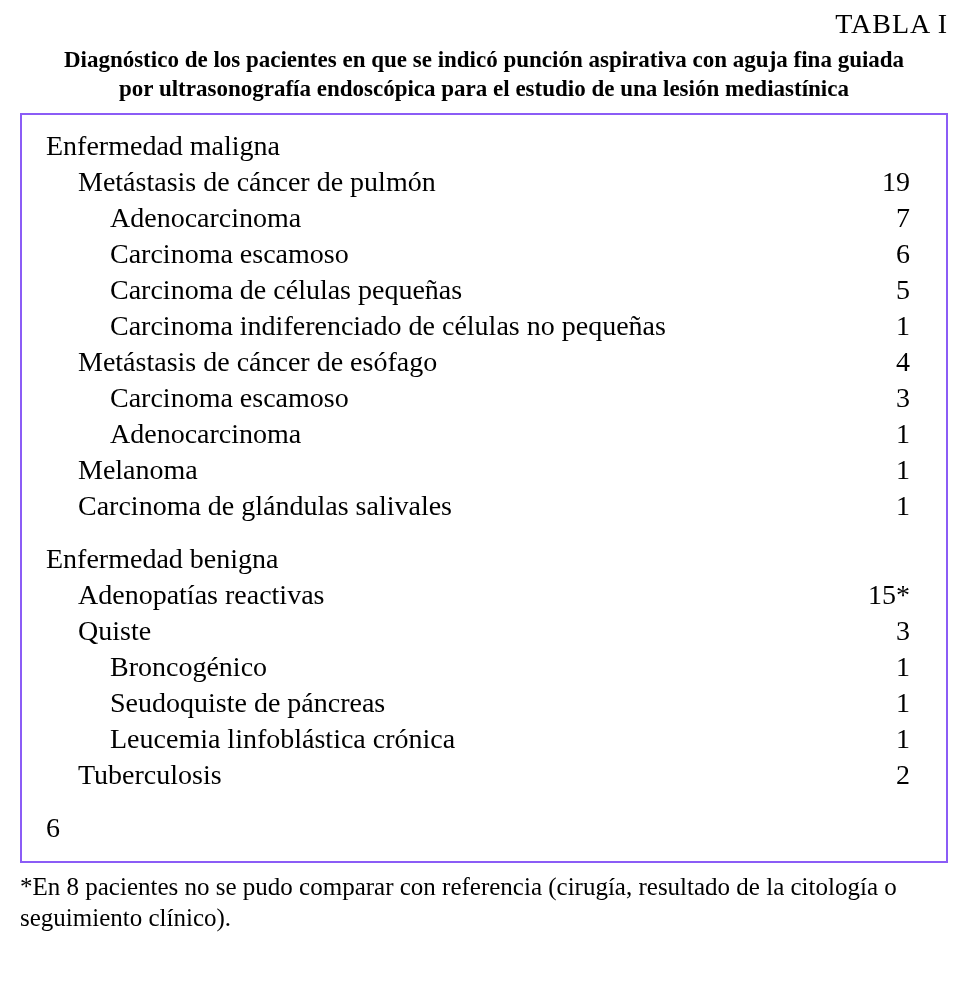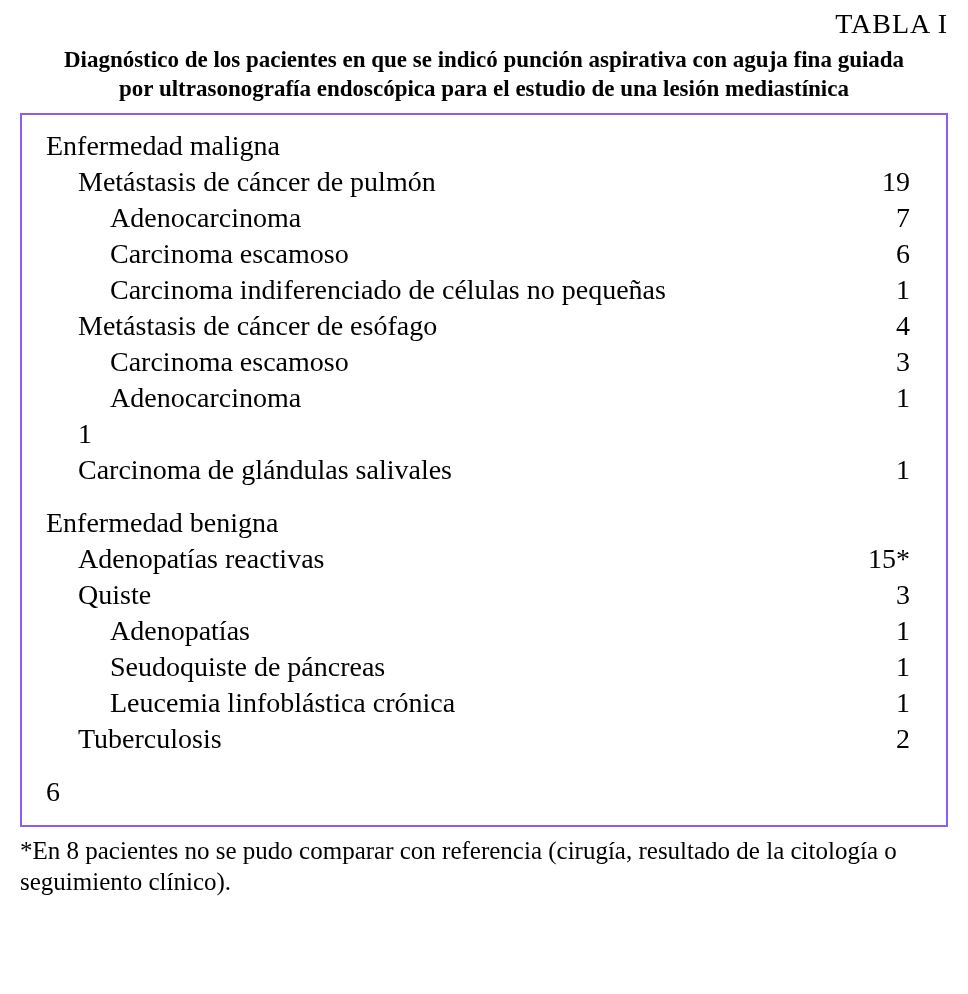--- a/index.html
+++ b/index.html
@@ -76,20 +76,24 @@
     <div class="row i2">
       <span class="row-label">Adenocarcinoma</span>
       <span class="row-value">7</span>
     </div>
 
     <div class="row i2">
       <span class="row-label">Carcinoma escamoso</span>
       <span class="row-value">6</span>
     </div>
 
+    <div class="row i2">
+      <span class="row-label">Carcinoma de células pequeñas</span>
+      <span class="row-value">5</span>
+    </div>
 
     <div class="row i2">
       <span class="row-label">Carcinoma indiferenciado de células no pequeñas</span>
       <span class="row-value">1</span>
     </div>
 
     <div class="row i1">
       <span class="row-label">Metástasis de cáncer de esófago</span>
       <span class="row-value">4</span>
     </div>
@@ -98,20 +102,21 @@
       <span class="row-label">Carcinoma escamoso</span>
       <span class="row-value">3</span>
     </div>
 
     <div class="row i2">
       <span class="row-label">Adenocarcinoma</span>
       <span class="row-value">1</span>
     </div>
 
     <div class="row i1">
+      <span class="row-label">Melanoma</span>
       <span class="row-value">1</span>
     </div>
 
     <div class="row i1">
       <span class="row-label">Carcinoma de glándulas salivales</span>
       <span class="row-value">1</span>
     </div>
 
     <div class="row i0 gap">
       <span class="row-label">Enfermedad benigna</span>
@@ -122,21 +127,21 @@
       <span class="row-label">Adenopatías reactivas</span>
       <span class="row-value">15*</span>
     </div>
 
     <div class="row i1">
       <span class="row-label">Quiste</span>
       <span class="row-value">3</span>
     </div>
 
     <div class="row i2">
-      <span class="row-label">Adenopatías</span>
+      <span class="row-label">Broncogénico</span>
       <span class="row-value">1</span>
     </div>
 
     <div class="row i2">
       <span class="row-label">Seudoquiste de páncreas</span>
       <span class="row-value">1</span>
     </div>
 
     <div class="row i2">
       <span class="row-label">Leucemia linfoblástica crónica</span>

